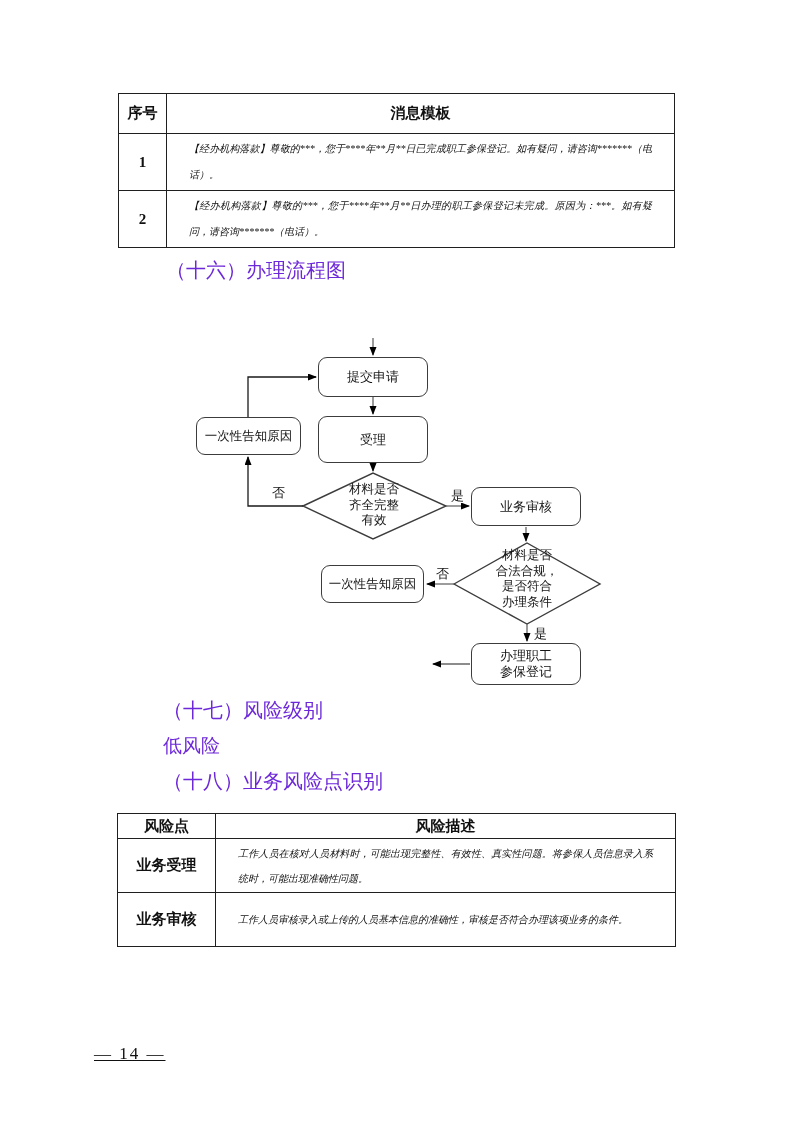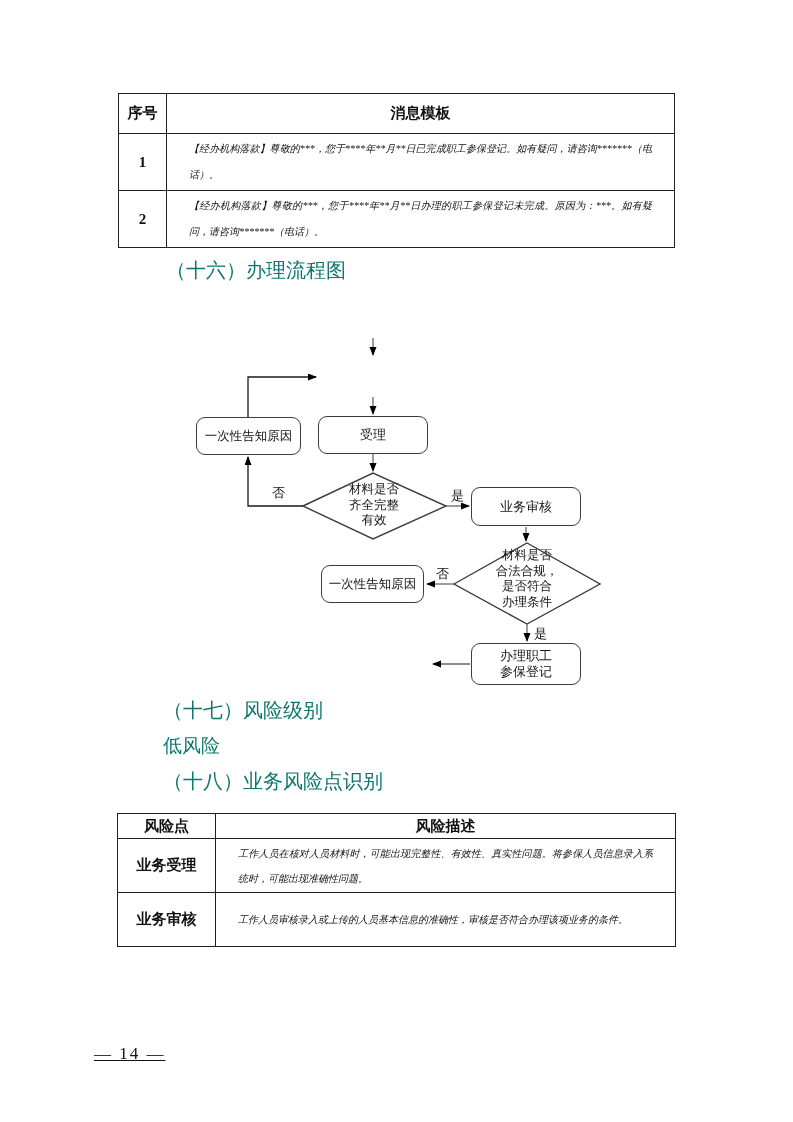--- a/index.html
+++ b/index.html
@@ -14,21 +14,21 @@
   td.num{font-weight:bold;text-align:center;vertical-align:middle;font-size:15px;}
   td.tmpl{font-size:10px;line-height:26px;text-align:justify;padding:1px 22px;vertical-align:middle;font-style:italic;}
   #msg-table{left:118px;top:93px;width:556px;}
   #msg-table col.c1{width:48px;} #msg-table col.c2{width:508px;}
   #msg-table tr.hdr{height:40px;padding-left:46px;} #msg-table tr.row{height:57px;}
   #risk-table{left:117px;top:813px;width:558px;}
   #risk-table col.c1{width:98px;} #risk-table col.c2{width:460px;}
   #risk-table tr.hdr{height:25px;} #risk-table tr.row{height:54px;}
   #risk-table td.tmpl{line-height:25px;}
   
-  .heading{position:absolute;font-size:20px;line-height:24px;white-space:nowrap;color:#0f766e;}
+  .heading{position:absolute;font-size:20px;line-height:24px;white-space:nowrap;color:#6d28d9;}
   #h16{left:166px;top:258px;}
   #h17{left:163px;top:698px;}
   #lowrisk{left:163px;top:734px;font-size:19px;}
   #h18{left:163px;top:769px;}
   
   .flowchart{position:absolute;left:180px;top:295px;width:430px;height:400px;}
   .flowchart svg{position:absolute;left:0;top:0;}
   .fc-node{
     position:absolute;box-sizing:border-box;background:#fff;border:1.4px solid #3c3c3c;border-radius:9px;
     display:flex;flex-direction:column;align-items:center;justify-content:center;
@@ -83,24 +83,27 @@
       <line x1="373" y1="454" x2="373" y2="471" stroke="#666" stroke-width="1.3" marker-end="url(#arr)"></line>
       <path d="M303,506 L248,506 L248,457" fill="none" stroke="#1a1a1a" stroke-width="1.3" marker-end="url(#arr)"></path>
       <path d="M248,417 L248,377 L316,377" fill="none" stroke="#1a1a1a" stroke-width="1.3" marker-end="url(#arr)"></path>
       <line x1="446" y1="506" x2="469" y2="506" stroke="#666" stroke-width="1.3" marker-end="url(#arr)"></line>
       <line x1="526" y1="527" x2="526" y2="541" stroke="#666" stroke-width="1.3" marker-end="url(#arr)"></line>
       <line x1="454" y1="584" x2="427" y2="584" stroke="#666" stroke-width="1.3" marker-end="url(#arr)"></line>
       <line x1="527" y1="624" x2="527" y2="641" stroke="#666" stroke-width="1.3" marker-end="url(#arr)"></line>
       <line x1="470" y1="664" x2="433" y2="664" stroke="#666" stroke-width="1.3" marker-end="url(#arr)"></line>
     </svg>
 
+    <div class="fc-node" style="left:138px;top:62px;width:110px;height:40px;">
+      <span>提交申请</span>
+    </div>
     <div class="fc-node" style="left:16px;top:122px;width:105px;height:38px;font-size:12.5px;">
       <span>一次性告知原因</span>
     </div>
-    <div class="fc-node" style="left:138px;top:121px;width:110px;height:38px;">
+    <div class="fc-node" style="left:138px;top:121px;width:110px;height:47px;">
       <span>受理</span>
     </div>
     <div class="fc-dtext" style="left:144px;top:187px;">
       <div>材料是否</div>
       <div>齐全完整</div>
       <div>有效</div>
     </div>
     <div class="fc-node" style="left:291px;top:192px;width:110px;height:39px;">
       <span>业务审核</span>
     </div>

